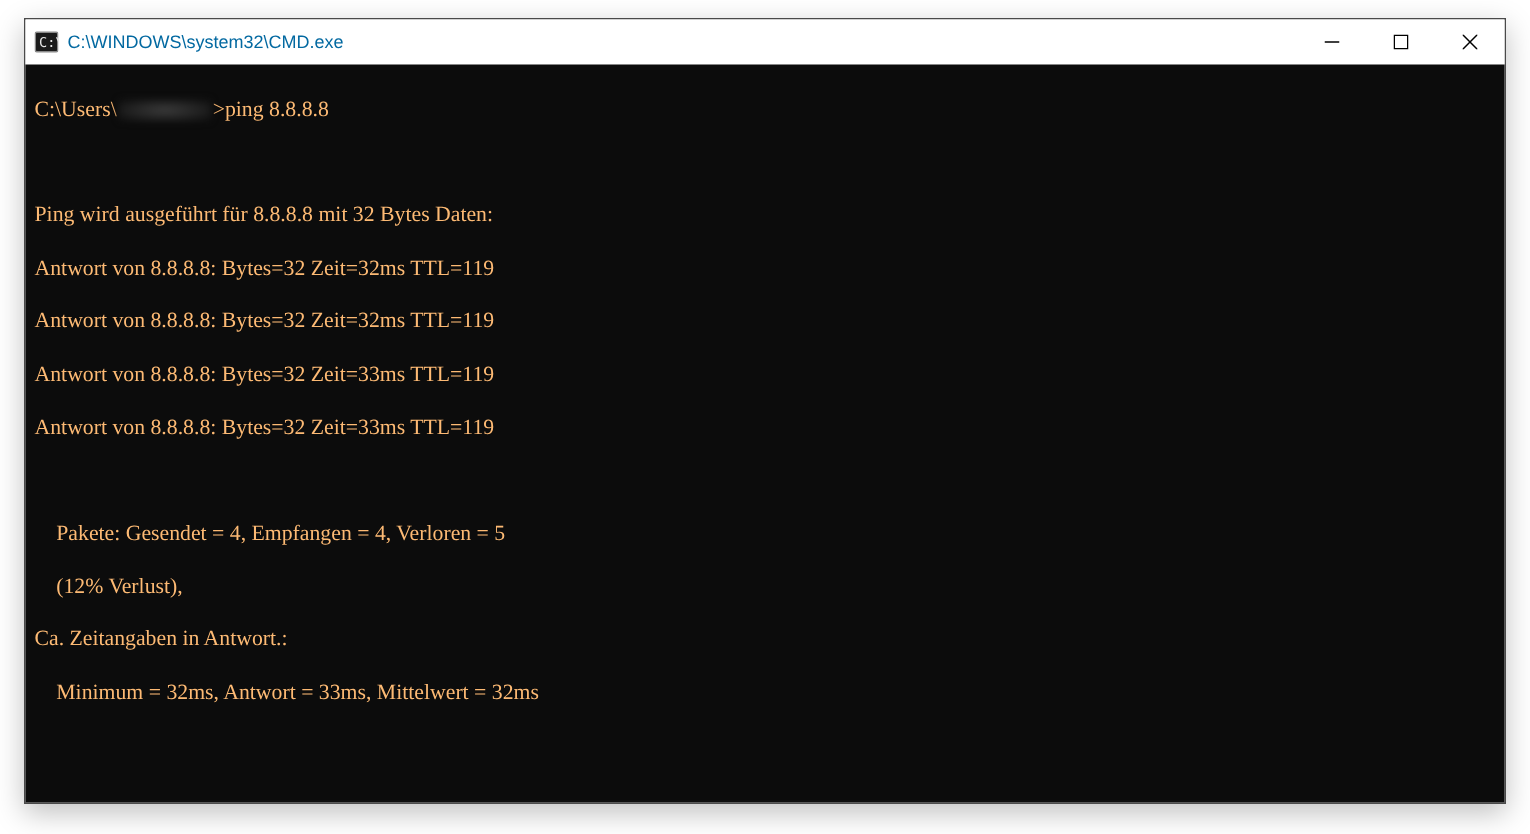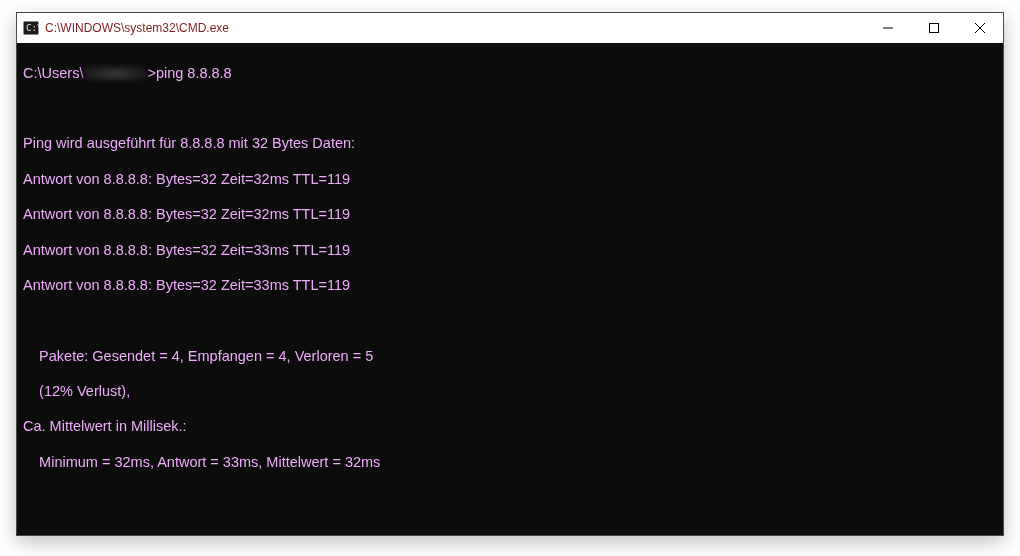--- a/index.html
+++ b/index.html
@@ -55,21 +55,21 @@
     width: 16px;
     height: 16px;
     display: inline-flex;
     align-items: center;
     justify-content: center;
     flex-shrink: 0;
   }
 
   .title-text {
     font-size: 12px;
-    color: #7f1d1d;
+    color: #0369a1;
     white-space: nowrap;
   }
 
   .titlebar-controls {
     display: flex;
     height: 100%;
   }
 
   .tb-btn {
     width: 46px;
@@ -78,22 +78,22 @@
     align-items: center;
     justify-content: center;
     font-size: 14px;
     color: #000;
   }
 
   
   .console {
     flex: 1 1 auto;
     background: #0c0c0c;
-    color: #f0abfc;
-    font-family: Liberation Sans, sans-serif;
+    color: #fdba74;
+    font-family: Liberation Serif, serif;
     font-size: 14.5px;
     line-height: 1.22;
     padding: 4px 6px 23px 6px;
     overflow: hidden;
     white-space: pre;
   }
 
   .line { min-height: 1.22em; }
 
   .redacted {
@@ -147,20 +147,20 @@
 <div class="line"><span>C:\Users\</span><span class="redacted"></span><span>&gt;</span><span>ping 8.8.8.8</span></div>
 <div class="line"></div>
 <div class="line">Ping wird ausgeführt für 8.8.8.8 mit 32 Bytes Daten:</div>
 <div class="line">Antwort von 8.8.8.8: Bytes=32 Zeit=32ms TTL=119</div>
 <div class="line">Antwort von 8.8.8.8: Bytes=32 Zeit=32ms TTL=119</div>
 <div class="line">Antwort von 8.8.8.8: Bytes=32 Zeit=33ms TTL=119</div>
 <div class="line">Antwort von 8.8.8.8: Bytes=32 Zeit=33ms TTL=119</div>
 <div class="line"></div>
 <div class="line">    Pakete: Gesendet = 4, Empfangen = 4, Verloren = 5</div>
 <div class="line">    (12% Verlust),</div>
-<div class="line">Ca. Mittelwert in Millisek.:</div>
+<div class="line">Ca. Zeitangaben in Antwort.:</div>
 <div class="line">    Minimum = 32ms, Antwort = 33ms, Mittelwert = 32ms</div>
 <div class="line"></div>
 
     </div>
 
   </div>
 </div>
 
 </body></html>

